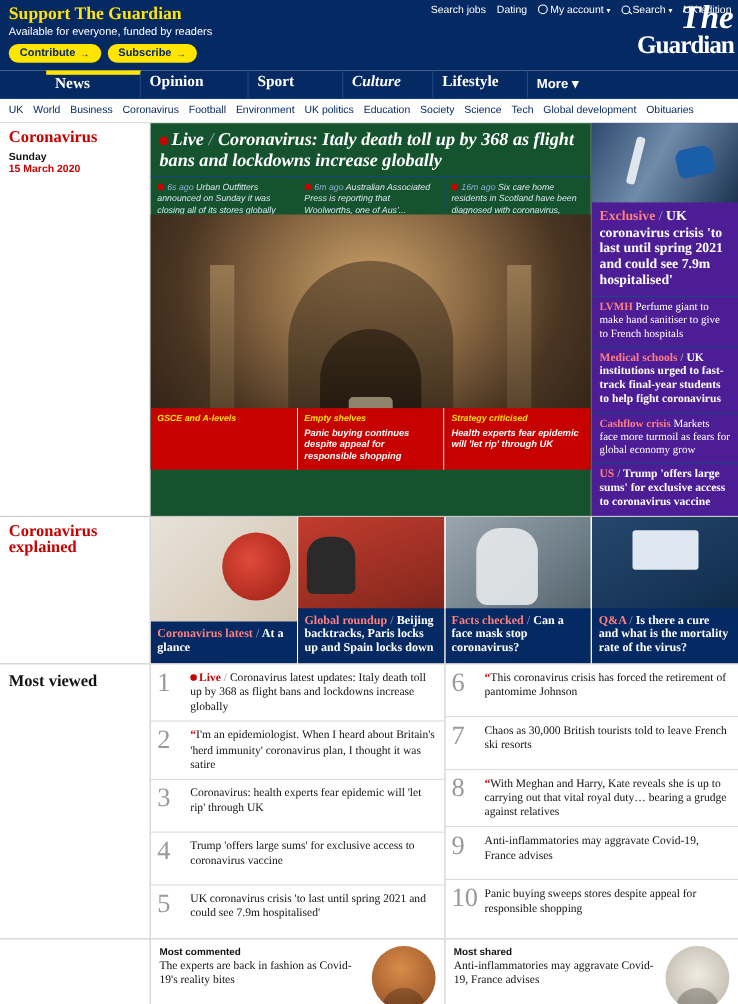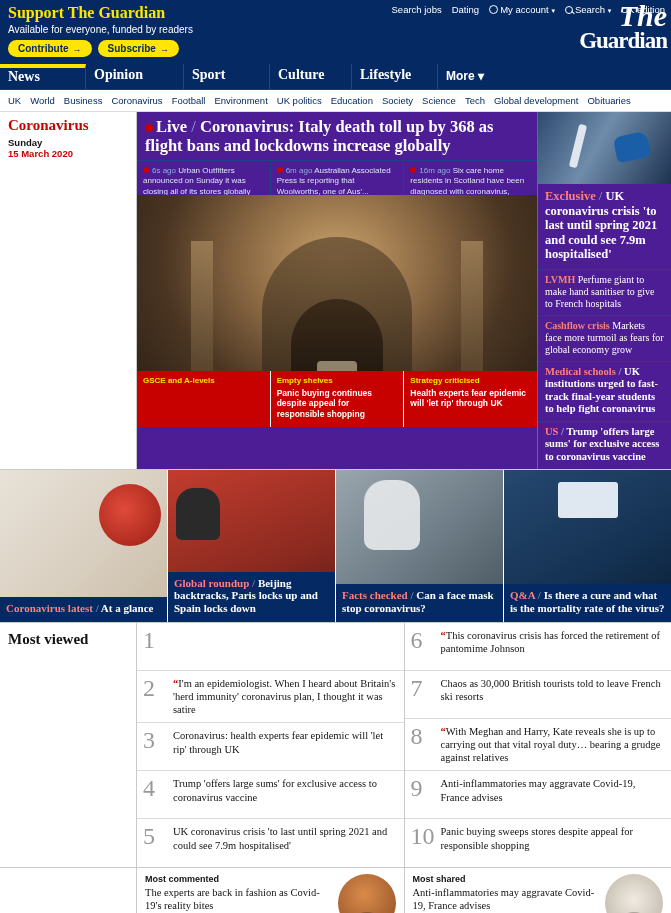--- a/index.html
+++ b/index.html
@@ -82,36 +82,37 @@
   .guardian-logo .gd { font-size:23px; font-weight:bold; letter-spacing:-1px; }
 
   
   .nav {
     background:#052962;
     height:26px;
     display:flex;
     align-items:stretch;
     border-bottom:1px solid #0a3d8f;
     position:relative;
+    padding-left:42px;
   }
   .nav-item {
     color:#ffffff;
     font-family:"Liberation Serif", serif;
     font-size:14px;
     font-weight:bold;
     padding:3px 10px 0 8px;
     border-right:1px solid #1c4a88;
     cursor:pointer;
     white-space:nowrap;
   }
   .nav-item.first { padding-left:8px; }
   .nav-item.news { border-top:4px solid #ffe500; padding-top:1px; width:86px; }
   .nav-item.opinion { width:98px; }
   .nav-item.sport { width:86px; }
-  .nav-item.culture { width:82px; }
+  .nav-item.culture { width:82px;font-style:italic; }
   .nav-item.lifestyle { width:86px; }
   .nav-item.more { font-size:12px; border-right:none; font-family:"Liberation Sans",sans-serif; padding-top:5px;}
 
   .subnav {
     background:#ffffff;
     border-bottom:1px solid #dcdcdc;
     height:22px;
     display:flex; align-items:center; gap:9px;
     padding:0 8px;
     font-family:"Liberation Sans", sans-serif;
@@ -138,21 +139,21 @@
     font-family:"Liberation Sans", sans-serif;
     font-size:9.5px; font-weight:bold; color:#121212; margin-top:3px;
   }
   .rail-date {
     font-family:"Liberation Sans", sans-serif;
     font-size:9.5px; color:#c70000; font-weight:bold;
   }
 
   
   .hero-wrap { flex:1; display:flex; }
-  .hero-main { width:400px; flex:0 0 400px; background:#4c1d95; position:relative; }
+  .hero-main { width:400px; flex:0 0 400px; background:#14532d; position:relative;font-style:italic; }
   .hero-head { padding:6px 8px 4px 8px; }
   .live-dot {
     display:inline-block; width:8px; height:8px; border-radius:50%;
     background:#c70000; margin-right:3px; vertical-align:0px;
   }
   .hero-title {
     color:#ffffff;
     font-family:"Liberation Serif", serif;
     font-size:16.5px; font-weight:bold; line-height:1.14;
   }
@@ -256,21 +257,21 @@
   }
   .hr-item .kick { color:#ff7f7f; font-weight:bold; }
   .hr-item .slash { color:#90a8cf; }
   .hr-item.big { font-size:10.5px; font-weight:bold; }
   .hr-item:last-child { border-bottom:none; }
 
   
   .explained-cards { flex:1; display:flex; }
   .ex-card {
     flex:1; position:relative; border-right:1px solid #ffffff;
-    height:152px; overflow:hidden;
+    height:133px; overflow:hidden;
   }
   .ex-card:last-child { border-right:none; }
   .ex-img { position:absolute; inset:0; }
   .ex1 { background:linear-gradient(135deg,#e8e2d8 0%,#d9cfc0 55%,#c9bba6 100%); }
   .ex1:after {
     content:""; position:absolute; right:6px; top:14px; width:62px; height:62px;
     border-radius:50%; background:radial-gradient(circle at 40% 40%, #e04a3a, #9b1f14);
   }
   .ex2 { background:linear-gradient(160deg,#c23c2e 0%,#8d2a20 60%,#5b1a12 100%); }
   .ex2:after {
@@ -474,39 +475,42 @@
         <div class="hr-lead-text">
           <span class="kick">Exclusive</span>
           <span class="slash">/</span>
           <span>UK coronavirus crisis 'to last until spring 2021 and could see 7.9m hospitalised'</span>
         </div>
       </div>
       <div class="hr-item">
         <span class="kick">LVMH</span>
         <span>Perfume giant to make hand sanitiser to give to French hospitals</span>
       </div>
-      <div class="hr-item">
-        <span class="kick">Cashflow crisis</span>
-        <span>Markets face more turmoil as fears for global economy grow</span>
-      </div>
       <div class="hr-item big">
         <span class="kick">Medical schools</span>
         <span class="slash">/</span>
         <span>UK institutions urged to fast-track final-year students to help fight coronavirus</span>
       </div>
+      <div class="hr-item">
+        <span class="kick">Cashflow crisis</span>
+        <span>Markets face more turmoil as fears for global economy grow</span>
+      </div>
       <div class="hr-item big">
         <span class="kick">US</span>
         <span class="slash">/</span>
         <span>Trump 'offers large sums' for exclusive access to coronavirus vaccine</span>
       </div>
     </div>
   </div>
 </div>
 
 <div class="section-row">
+  <div class="rail">
+    <div class="rail-title">Coronavirus explained</div>
+  </div>
   <div class="explained-cards">
     <div class="ex-card">
       <div class="ex-img ex1"></div>
       <div class="ex-caption">
         <span class="kick">Coronavirus latest</span>
         <span class="slash">/</span>
         <span>At a glance</span>
       </div>
     </div>
     <div class="ex-card">
@@ -537,20 +541,25 @@
 </div>
 
 <div class="section-row">
   <div class="rail mv-left-pad">
     <div class="mv-title">Most viewed</div>
   </div>
   <div class="mv-grid">
     <div class="mv-col left">
       <div class="mv-row">
         <div class="mv-num">1</div>
+        <div class="mv-text">
+          <span class="live-dot-sm"></span><span class="live-label">Live</span>
+          <span class="slash">/</span>
+          <span>Coronavirus latest updates: Italy death toll up by 368 as flight bans and lockdowns increase globally</span>
+        </div>
       </div>
       <div class="mv-row">
         <div class="mv-num">2</div>
         <div class="mv-text">
           <span class="quote">“</span><span>I'm an epidemiologist. When I heard about Britain's 'herd immunity' coronavirus plan, I thought it was satire</span>
         </div>
       </div>
       <div class="mv-row">
         <div class="mv-num">3</div>
         <div class="mv-text">Coronavirus: health experts fear epidemic will 'let rip' through UK</div>

